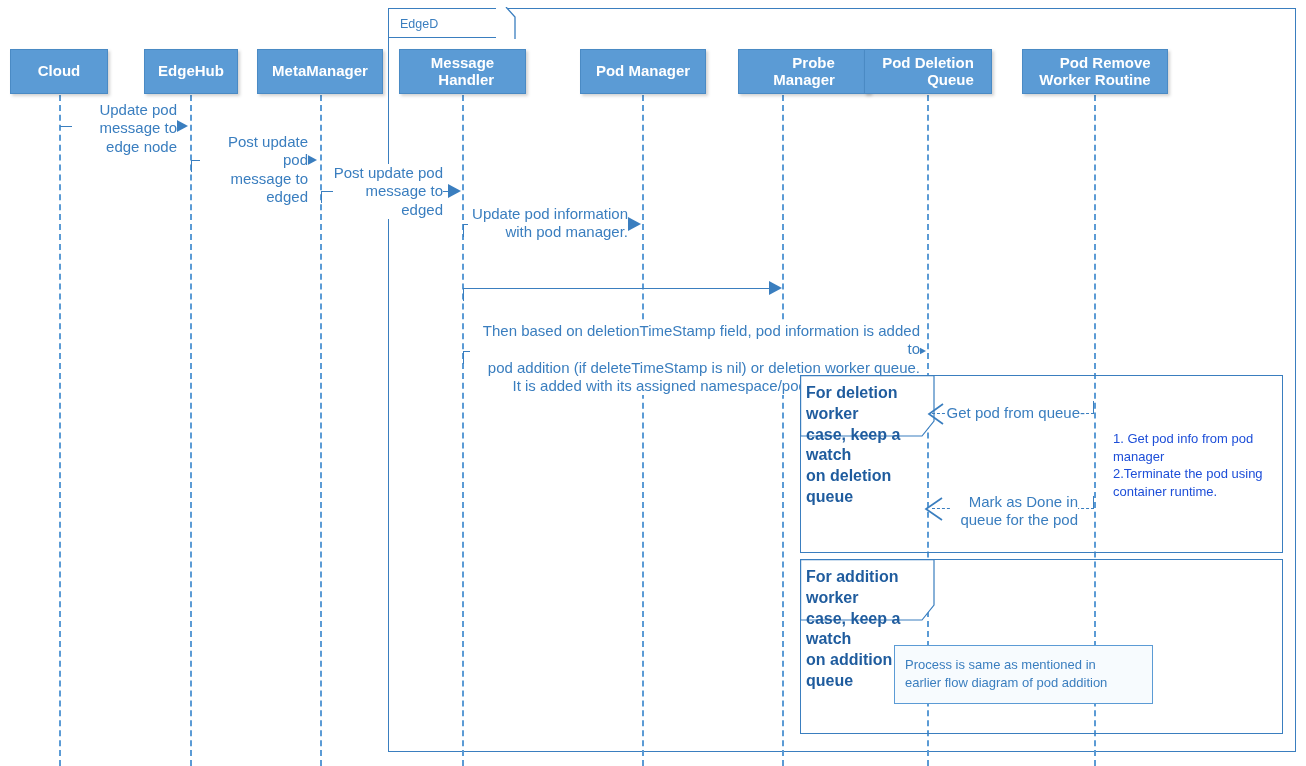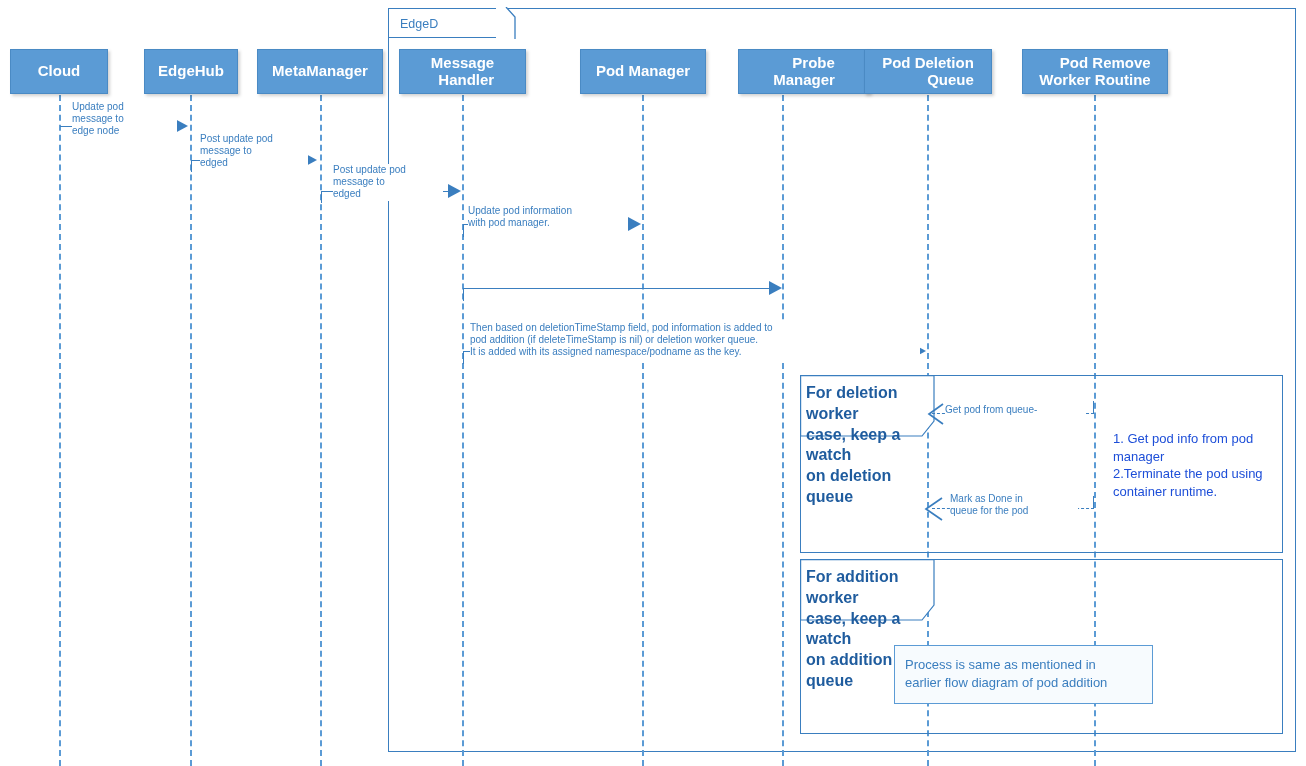--- a/index.html
+++ b/index.html
@@ -60,24 +60,24 @@
   
   .lifeline {
     position: absolute;
     width: 0;
     border-left: 2px dashed #5b9bd5;
   }
   
   .msg-label {
     position: absolute;
     color: #3a7ebf;
-    font-size: 10px;
+    font-size: 15px;
     font-family: "Liberation Sans", sans-serif;
     line-height: 1.22;
-    text-align: left;
+    text-align: right;
   }
   
   .hline {
     position: absolute;
     height: 0;
     border-top: 1.6px solid #3a7ebf;
   }
   .hline.dash { border-top: 1.6px dashed #3a7ebf; }
   .vline {
     position: absolute;

